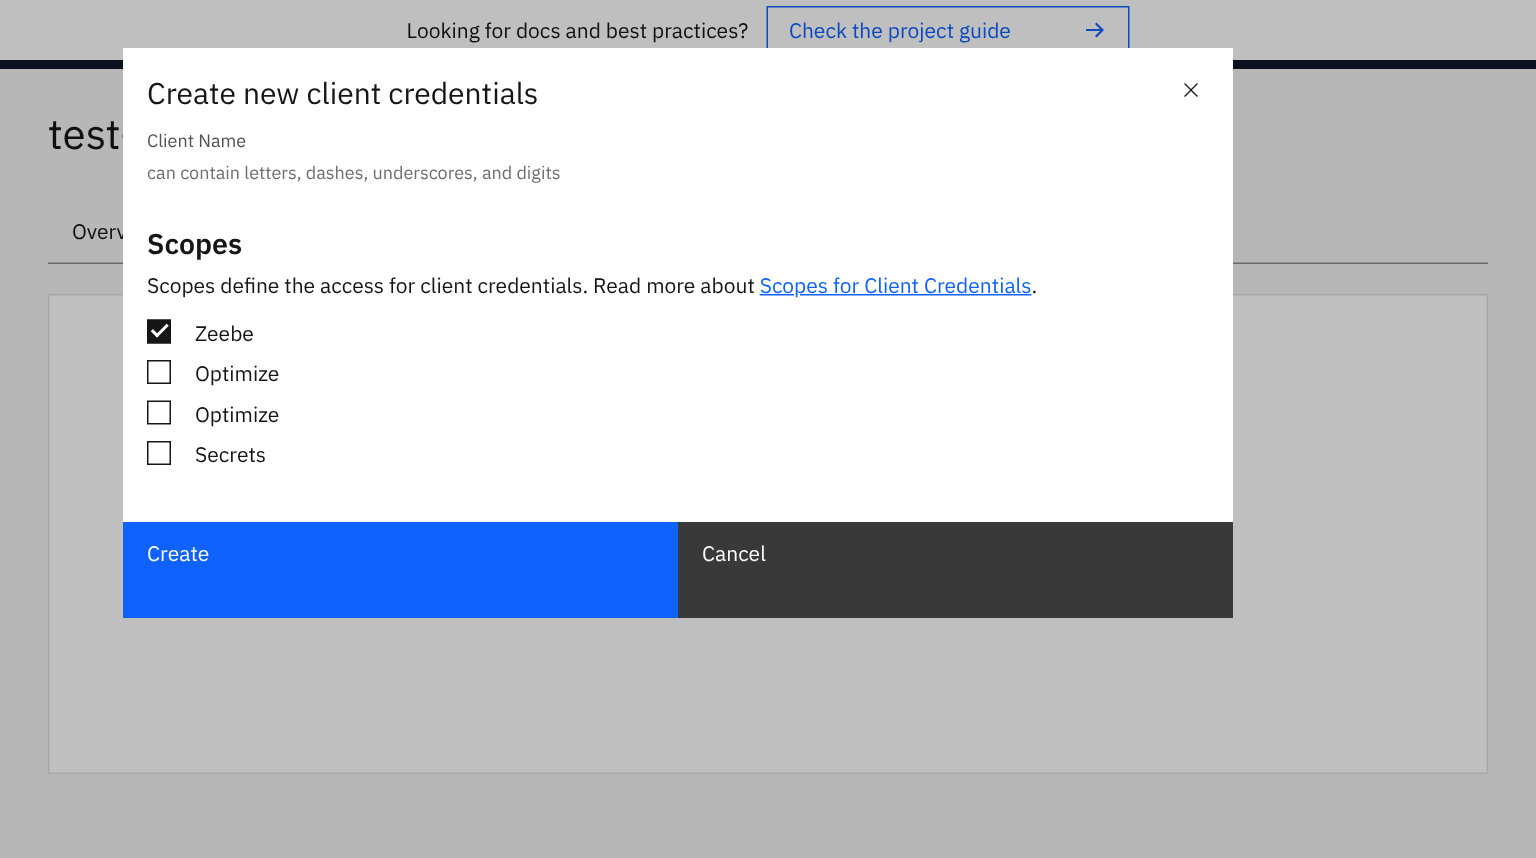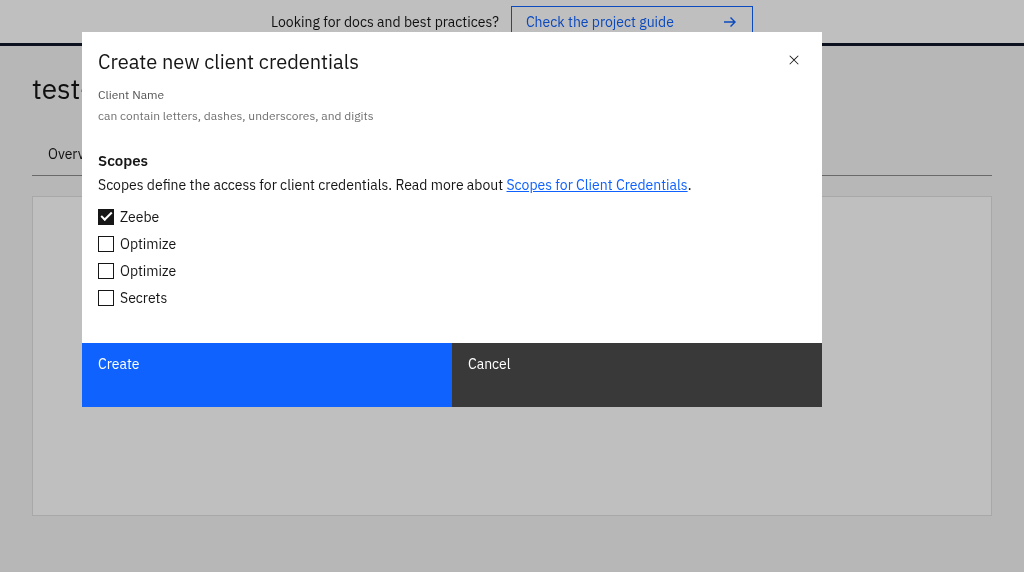--- a/index.html
+++ b/index.html
@@ -20,21 +20,21 @@
     .backdrop {
       position: absolute;
       inset: 0;
       background: rgba(0,0,0,0.25);
       z-index: 100;
     }
 
     .banner {
       width: 100%;
       height: 46px;
-      border-bottom: 3px solid #0f172a;
+      border-bottom: 6px solid #0f172a;
       display: flex;
       align-items: center;
       justify-content: center;
       gap: 12px;
       font-size: 14px;
       color: #161616;
       background: #fff;
     }
 
     .banner-link {
@@ -148,21 +148,21 @@
       font-family: inherit;
     }
 
     .helper-text {
       font-size: 12px;
       color: #6f6f6f;
       margin-top: 6px;
     }
 
     .scopes-heading {
-      font-size: 15px;
+      font-size: 19px;
       font-weight: 600;
       color: #161616;
       margin-top: 28px;
       margin-bottom: 6px;
     }
 
     .scopes-desc {
       font-size: 14px;
       color: #161616;
       margin-bottom: 12px;
@@ -176,22 +176,21 @@
 
     .checkbox-list {
       display: flex;
       flex-direction: column;
       gap: 9px;
       margin-top: 4px;
     }
 
     .checkbox-row {
       display: flex;
-      align-items: center;
-      gap: 6px;
+      gap: 16px;
       cursor: pointer;
     }
 
     .checkbox {
       width: 16px;
       height: 16px;
       border: 1px solid #161616;
       background: #fff;
       display: flex;
       align-items: center;

